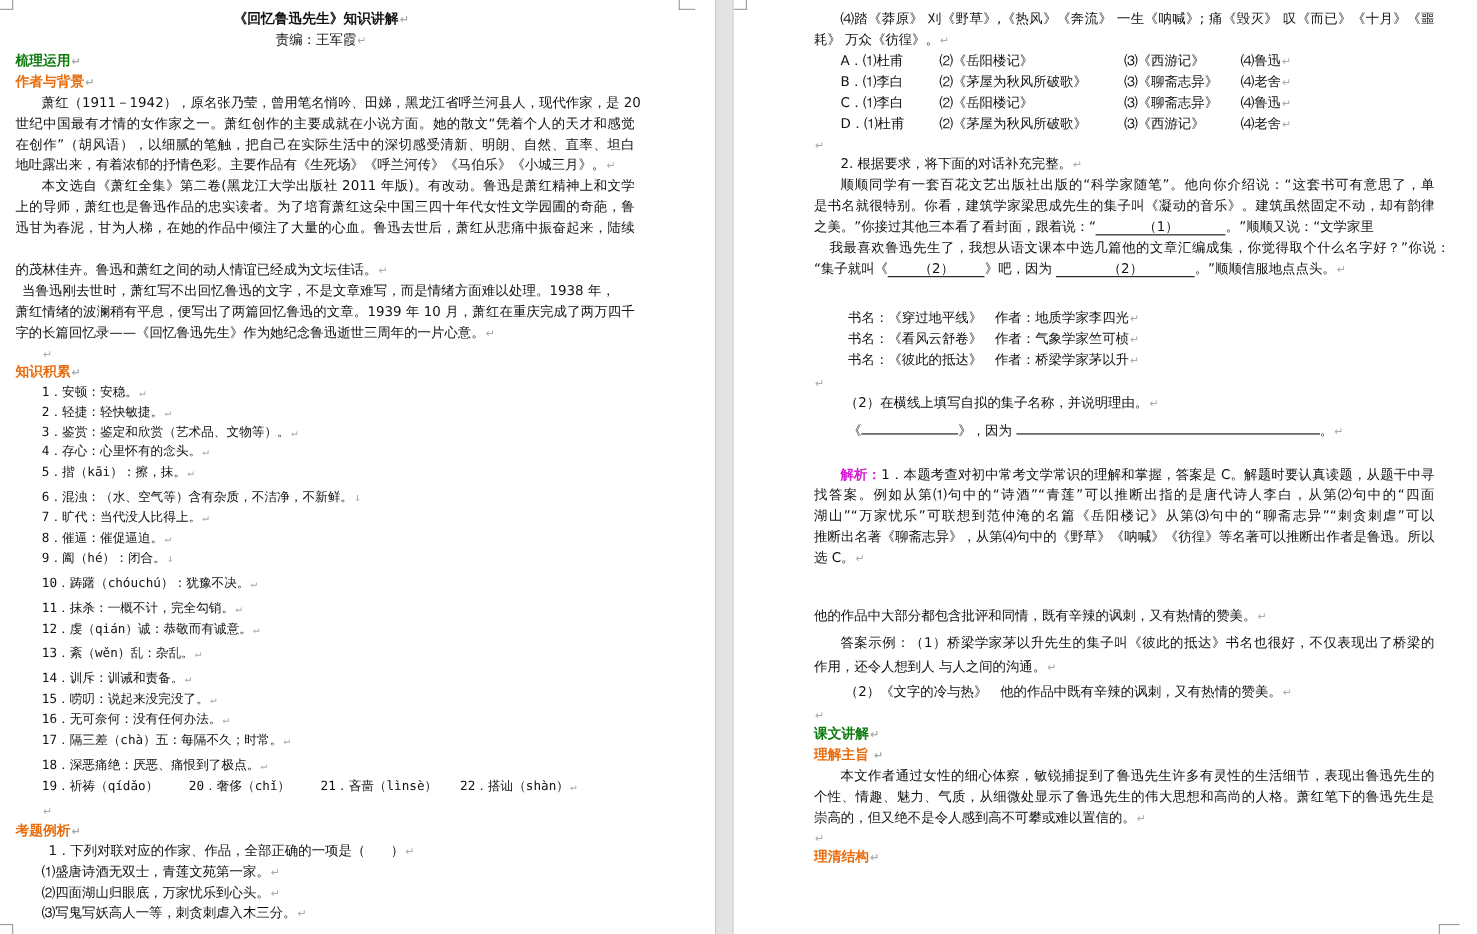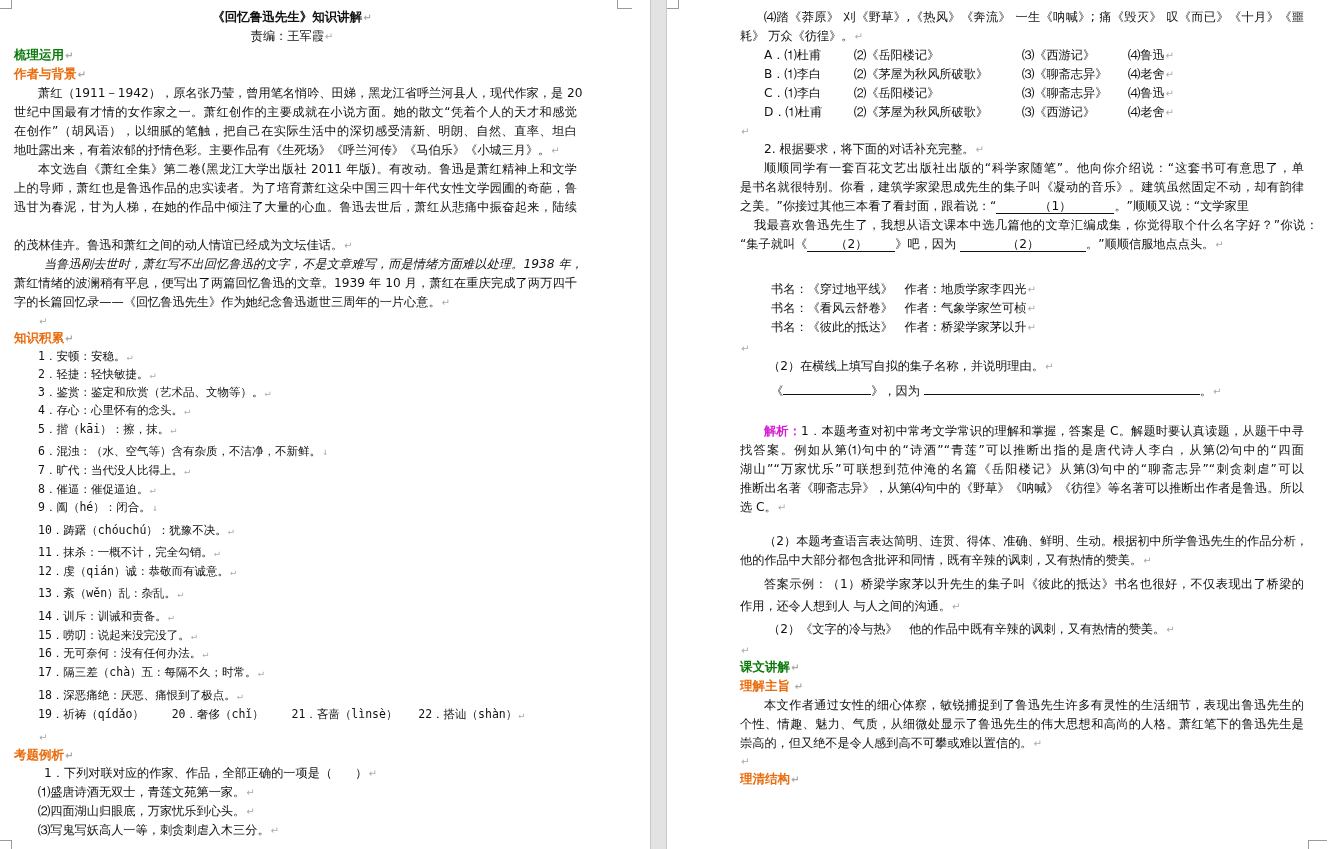--- a/index.html
+++ b/index.html
@@ -46,21 +46,21 @@
   <div class="line h-orange" style="left:14px;top:66px;"><span>作者与背景</span><span class="ret">↵</span></div>
 
   <div class="line just" style="left:38px;width:539px;top:85px;">萧红（1911－1942），原名张乃莹，曾用笔名悄吟、田娣，黑龙江省呼兰河县人，现代作家，是 20</div>
   <div class="line just" style="left:14px;width:563px;top:104px;">世纪中国最有才情的女作家之一。萧红创作的主要成就在小说方面。她的散文“凭着个人的天才和感觉</div>
   <div class="line just" style="left:14px;width:563px;top:123px;">在创作”（胡风语），以细腻的笔触，把自己在实际生活中的深切感受清新、明朗、自然、直率、坦白</div>
   <div class="line" style="left:14px;top:142px;"><span>地吐露出来，有着浓郁的抒情色彩。主要作品有《生死场》《呼兰河传》《马伯乐》《小城三月》。</span><span class="ret">↵</span></div>
   <div class="line just" style="left:38px;width:539px;top:161px;">本文选自《萧红全集》第二卷(黑龙江大学出版社 2011 年版)。有改动。鲁迅是萧红精神上和文学</div>
   <div class="line just" style="left:14px;width:563px;top:180px;">上的导师，萧红也是鲁迅作品的忠实读者。为了培育萧红这朵中国三四十年代女性文学园圃的奇葩，鲁</div>
   <div class="line just" style="left:14px;width:563px;top:199px;">迅甘为春泥，甘为人梯，在她的作品中倾注了大量的心血。鲁迅去世后，萧红从悲痛中振奋起来，陆续</div>
   <div class="line" style="left:14px;top:237px;"><span>的茂林佳卉。鲁迅和萧红之间的动人情谊已经成为文坛佳话。</span><span class="ret">↵</span></div>
-  <div class="line just" style="left:44px;width:539px;top:256px;font-style:italic;">当鲁迅刚去世时，萧红写不出回忆鲁迅的文字，不是文章难写，而是情绪方面难以处理。1938 年，</div>
+  <div class="line just" style="left:20px;width:539px;top:256px;">当鲁迅刚去世时，萧红写不出回忆鲁迅的文字，不是文章难写，而是情绪方面难以处理。1938 年，</div>
   <div class="line just" style="left:14px;width:563px;top:275px;">萧红情绪的波澜稍有平息，便写出了两篇回忆鲁迅的文章。1939 年 10 月，萧红在重庆完成了两万四千</div>
   <div class="line" style="left:14px;top:294px;"><span>字的长篇回忆录——《回忆鲁迅先生》作为她纪念鲁迅逝世三周年的一片心意。</span><span class="ret">↵</span></div>
   <div class="line" style="left:38px;top:313px;"><span class="ret">↵</span></div>
 
   <div class="line h-orange" style="left:14px;top:330px;"><span>知识积累</span><span class="ret">↵</span></div>
   <div class="line mono" style="left:38px;top:348px;"><span>1．安顿：安稳。</span><span class="ret">↵</span></div>
   <div class="line mono" style="left:38px;top:366px;"><span>2．轻捷：轻快敏捷。</span><span class="ret">↵</span></div>
   <div class="line mono" style="left:38px;top:384px;"><span>3．鉴赏：鉴定和欣赏（艺术品、文物等）。</span><span class="ret">↵</span></div>
   <div class="line mono" style="left:38px;top:402px;"><span>4．存心：心里怀有的念头。</span><span class="ret">↵</span></div>
   <div class="line mono" style="left:38px;top:421px;"><span>5．揩（kāi）：擦，抹。</span><span class="ret">↵</span></div>
@@ -123,21 +123,20 @@
   <div class="line" style="left:104px;top:319px;white-space:pre;"><span>书名：《彼此的抵达》   作者：桥梁学家茅以升</span><span class="ret">↵</span></div>
   <div class="line" style="left:73px;top:340px;"><span class="ret">↵</span></div>
   <div class="line" style="left:101px;top:358px;"><span>（2）在横线上填写自拟的集子名称，并说明理由。</span><span class="ret">↵</span></div>
   <div class="line" style="left:104px;top:383px;"><span>《</span><span class="ul" style="width:88px;"></span><span>》，因为</span> <span class="ul" style="width:276px;"></span><span>。</span><span class="ret">↵</span></div>
 
   <div class="line just" style="left:97px;width:540px;top:423px;"><span class="h-magenta">解析：</span><span>1．本题考查对初中常考文学常识的理解和掌握，答案是 C。解题时要认真读题，从题干中寻</span></div>
   <div class="line just" style="left:73px;width:564px;top:442px;">找答案。例如从第⑴句中的“诗酒”“青莲”可以推断出指的是唐代诗人李白，从第⑵句中的“四面</div>
   <div class="line just" style="left:73px;width:564px;top:461px;">湖山”“万家忧乐”可联想到范仲淹的名篇《岳阳楼记》从第⑶句中的“聊斋志异”“刺贪刺虐”可以</div>
   <div class="line just" style="left:73px;width:564px;top:480px;">推断出名著《聊斋志异》，从第⑷句中的《野草》《呐喊》《彷徨》等名著可以推断出作者是鲁迅。所以</div>
   <div class="line" style="left:73px;top:499px;"><span>选 C。</span><span class="ret">↵</span></div>
-  <div class="line" style="left:97px;top:533px;"><span>（2）本题考查语言表达简明、连贯、得体、准确、鲜明、生动。根据初中所学鲁迅先生的作品分析，</span></div>
   <div class="line" style="left:73px;top:552px;"><span>他的作品中大部分都包含批评和同情，既有辛辣的讽刺，又有热情的赞美。</span><span class="ret">↵</span></div>
   <div class="line just" style="left:97px;width:540px;top:576px;">答案示例：（1）桥梁学家茅以升先生的集子叫《彼此的抵达》书名也很好，不仅表现出了桥梁的</div>
   <div class="line" style="left:73px;top:598px;white-space:pre;"><span>作用，还令人想到人 与人之间的沟通。</span><span class="ret">↵</span></div>
   <div class="line" style="left:101px;top:621px;white-space:pre;"><span>（2）《文字的冷与热》   他的作品中既有辛辣的讽刺，又有热情的赞美。</span><span class="ret">↵</span></div>
   <div class="line" style="left:73px;top:642px;"><span class="ret">↵</span></div>
 
   <div class="line h-green" style="left:73px;top:659px;"><span>课文讲解</span><span class="ret">↵</span></div>
   <div class="line h-orange" style="left:73px;top:678px;"><span>理解主旨</span><span class="ret"> ↵</span></div>
   <div class="line just" style="left:97px;width:540px;top:697px;">本文作者通过女性的细心体察，敏锐捕捉到了鲁迅先生许多有灵性的生活细节，表现出鲁迅先生的</div>
   <div class="line just" style="left:73px;width:564px;top:716px;">个性、情趣、魅力、气质，从细微处显示了鲁迅先生的伟大思想和高尚的人格。萧红笔下的鲁迅先生是</div>

